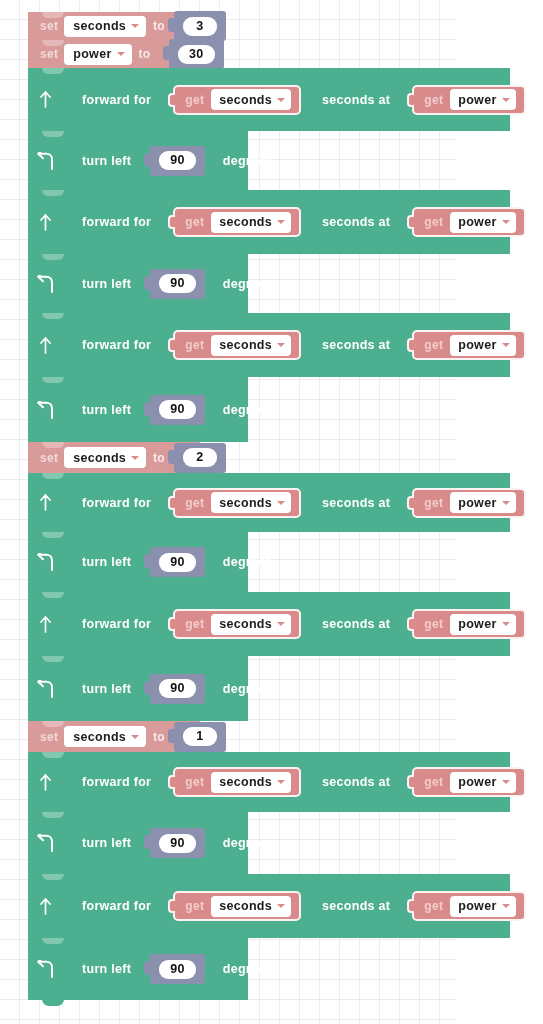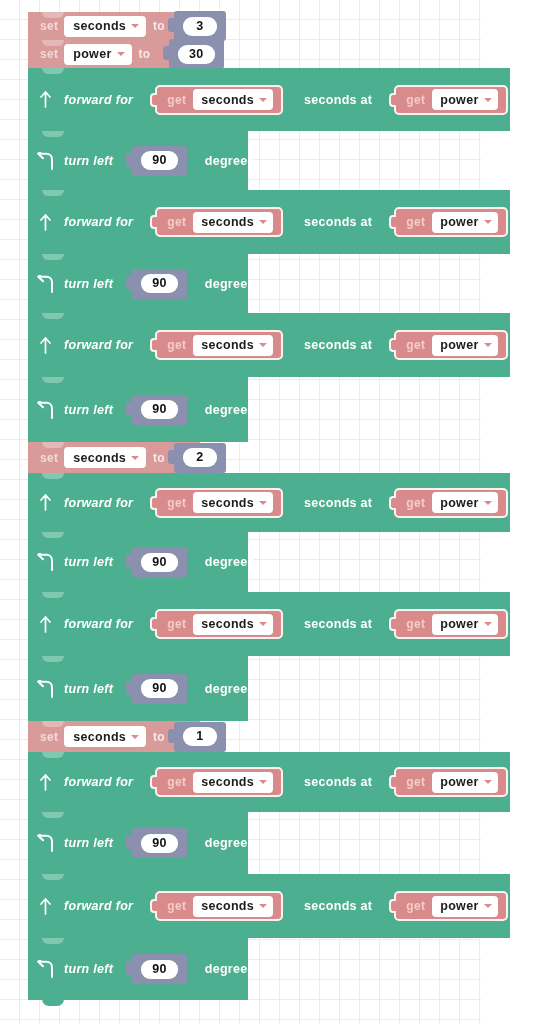--- a/index.html
+++ b/index.html
@@ -16,21 +16,20 @@
   #canvas {
     position: relative;
     width: 457px;
     height: 1024px;
     background-color: #ffffff;
     background-image:
       linear-gradient(to right, #ececec 1px, transparent 1px),
       linear-gradient(to bottom, #ececec 1px, transparent 1px);
     background-size: 20px 20px;
     background-position: -1px -1px;
-    padding-left: 24px;
   }
 
   
   .blk {
     position: absolute;
     box-sizing: border-box;
     display: flex;
     align-items: center;
     color: #ffffff;
     font-size: 12.5px;
@@ -174,21 +173,21 @@
     align-items: center;
     background: #ffffff;
     border-radius: 4px;
     padding: 3px 7px 3px 9px;
     height: 21px;
     box-sizing: border-box;
   }
   .setdd .dv { color: #1c1c1c; font-size: 12.5px; font-weight: bold; }
 
   .txt { color: #ffffff; font-size: 12.5px; font-weight: bold; margin: 0 5px; }
-  .txt.first { margin-left: 2px; font-style: italic; }
+  .txt.first { margin-left: 20px; }
 </style>
 </head>
 <body>
 
 <div id="canvas">
     <div class="blk variable" style="left: 28px; top: 12px; width: 170px; height: 28px;">
       <div class="notch-top"></div>
       <span class="setword">set</span>
       <span class="setdd">
         <span class="dv">seconds</span>

